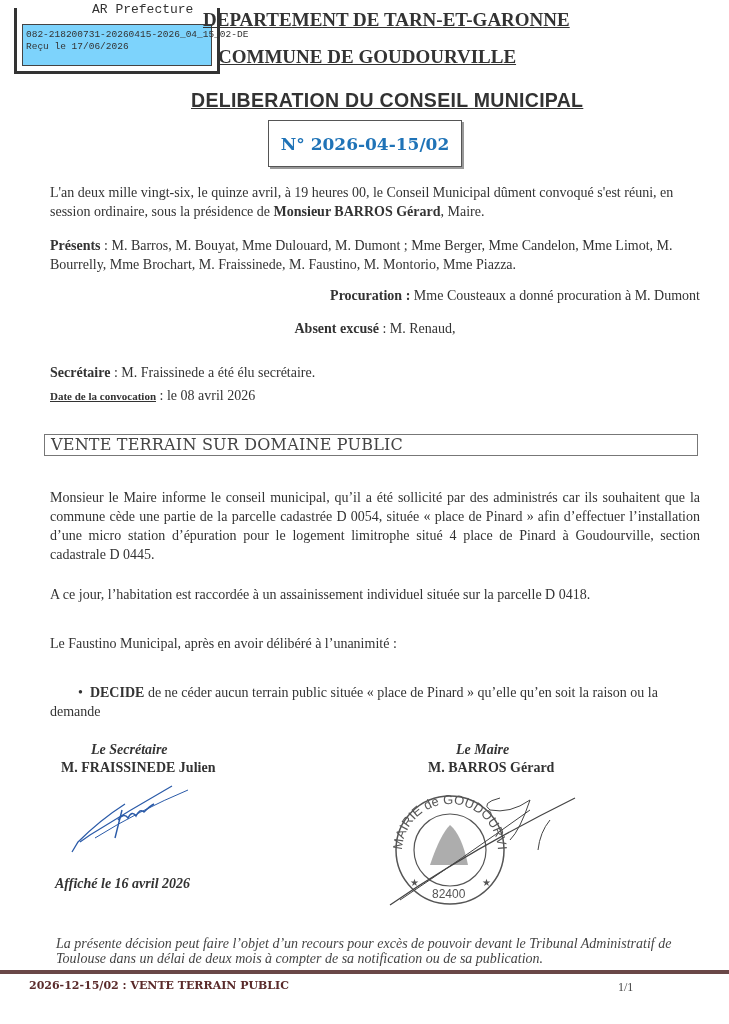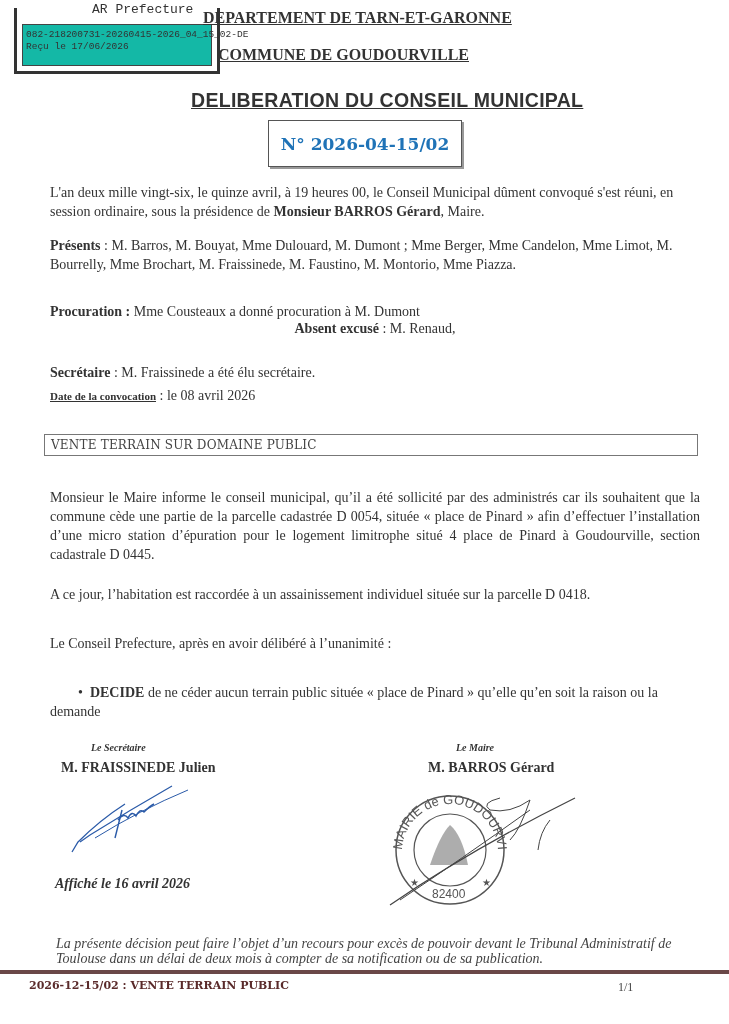--- a/index.html
+++ b/index.html
@@ -3,34 +3,34 @@
 <meta charset="utf-8">
 <style>
   html, body { margin:0; padding:0; background:#ffffff; }
   body { width:729px; height:1024px; position:relative; overflow:hidden;
          font-family:"Liberation Serif", serif; color:#222; }
   .abs { position:absolute; }
   
   .stamp-outer { left:14px; top:8px; width:200px; height:63px;
                  border-left:3px solid #333; border-right:3px solid #333; border-bottom:3px solid #333; }
   .stamp-title { left:92px; top:2px; font-family:"Liberation Mono", monospace; font-size:13px; color:#333; }
-  .stamp-inner { left:22px; top:24px; width:188px; height:40px; border:1px solid #444; background:#14b8a6; }
+  .stamp-inner { left:22px; top:24px; width:188px; height:40px; border:1px solid #444; background:#7dd3fc; }
   .stamp-line { font-family:"Liberation Mono", monospace; font-size:9.5px; color:#333; line-height:12px; padding-left:3px; white-space:nowrap; }
-  .hdr { font-family:"Liberation Serif", serif; font-weight:bold; font-size:16px; text-decoration:underline; color:#333; white-space:nowrap; }
+  .hdr { font-family:"Liberation Serif", serif; font-weight:bold; font-size:19px; text-decoration:underline; color:#333; white-space:nowrap; }
   .title { left:155px; top:89px; font-family:"Liberation Sans", sans-serif; font-weight:bold; font-size:19.5px; text-decoration:underline; color:#333; letter-spacing:0.3px; white-space:nowrap;margin-left:36px; }
   .numbox { left:268px; top:120px; width:192px; height:45px; border:1px solid #555;
             box-shadow:2px 2px 0 #999; display:flex; align-items:center; justify-content:center; }
   .numtxt { font-family:"DejaVu Serif", serif; font-weight:bold; font-size:17px; color:#1f73b7; }
   .p { left:50px; width:650px; font-size:14px; line-height:19px; color:#333; }
   .lbl { font-weight:bold; }
   .smalllbl { font-weight:bold; text-decoration:underline; font-size:11px; }
   .section { left:44px; top:434px; width:652px; height:20px; border:1px solid #777; }
-  .section span { font-family:"DejaVu Serif", serif; font-size:12px; color:#444; padding-left:6px; line-height:20px; letter-spacing:0.2px; }
+  .section span { font-family:"DejaVu Serif", serif; font-size:16px; color:#444; padding-left:6px; line-height:20px; letter-spacing:0.2px; }
   .justify { text-align:justify; }
-  .sig-role { font-style:italic; font-weight:bold; font-size:10px; color:#333; }
+  .sig-role { font-style:italic; font-weight:bold; font-size:14px; color:#333; }
   .sig-name { font-weight:bold; font-size:14px; color:#333; }
   .disclaimer { left:56px; top:936px; width:650px; font-style:italic; font-size:14px; line-height:15px; color:#444; }
   .rule { left:0; top:970px; width:729px; height:4px; background:#6a4848; }
   .footer-left { left:29px; top:979px; font-family:"DejaVu Serif", serif; font-weight:bold; font-size:11px; color:#5a2a2a; }
   .footer-right { left:618px; top:980px; font-size:12px; color:#444; }
 </style>
 </head>
 <body>
 
 <div class="abs stamp-outer"></div>
@@ -48,21 +48,21 @@
 </div>
 
 <div class="abs p" style="top:183px;">
   <span>L'an deux mille vingt-six, le quinze avril, à 19 heures 00, le Conseil Municipal dûment convoqué s'est réuni, en session ordinaire, sous la présidence de </span><b>Monsieur BARROS Gérard</b><span>, Maire.</span>
 </div>
 
 <div class="abs p" style="top:236px;">
   <span class="lbl">Présents</span><span> : M. Barros, M. Bouyat, Mme Dulouard, M. Dumont ; Mme Berger, Mme Candelon, Mme Limot, M. Bourrelly, Mme Brochart, M. Fraissinede, M. Faustino, M. Montorio, Mme Piazza.</span>
 </div>
 
-<div class="abs p" style="top:302px;">
+<div class="abs p" style="top:286px;text-align:right;">
   <span class="lbl">Procuration</span><b> :</b><span> Mme Cousteaux a donné procuration à M. Dumont</span>
 </div>
 
 <div class="abs p" style="top:319px;text-align:center;">
   <span class="lbl">Absent excusé</span><span> : M. Renaud,</span>
 </div>
 
 <div class="abs p" style="top:352px;margin-top:11px;">
   <span class="lbl">Secrétaire</span><span> : M. Fraissinede a été élu secrétaire.</span>
 </div>
@@ -70,21 +70,21 @@
 <div class="abs p" style="top:386px;">
   <span class="smalllbl">Date de la convocation</span><span> : le 08 avril 2026</span>
 </div>
 
 <div class="abs section">
   <span>VENTE TERRAIN SUR DOMAINE PUBLIC</span>
 </div>
 
 <div class="abs p justify" style="top:488px;">Monsieur le Maire informe le conseil municipal, qu’il a été sollicité par des administrés car ils souhaitent que la commune cède une partie de la parcelle cadastrée D 0054, située « place de Pinard » afin d’effectuer l’installation d’une micro station d’épuration pour le logement limitrophe situé 4 place de Pinard à Goudourville, section cadastrale D 0445.</div>
 <div class="abs p" style="top:585px;">A ce jour, l’habitation est raccordée à un assainissement individuel située sur la parcelle D 0418.</div>
-<div class="abs p" style="top:634px;">Le Conseil Prefecture, après en avoir délibéré à l’unanimité :</div>
+<div class="abs p" style="top:634px;">Le Faustino Municipal, après en avoir délibéré à l’unanimité :</div>
 <div class="abs p" style="top:683px;">
   <span style="padding-left:28px">•&nbsp;&nbsp;</span><span class="lbl">DECIDE</span><span> de ne céder aucun terrain public située « place de Pinard » qu’elle qu’en soit la raison ou la demande</span>
 </div>
 
 <div class="abs sig-role" style="left:91px; top:742px;">Le Secrétaire</div>
 <div class="abs sig-name" style="left:61px; top:760px;">M. FRAISSINEDE Julien</div>
 
 <svg class="abs" style="left:70px; top:780px;" width="120" height="80" viewBox="0 0 120 80">
   <path d="M2 72 L8 62 Q30 40 55 24" stroke="#2a5aa8" stroke-width="1.3" fill="none"></path>
   <path d="M10 62 L20 55 Q60 30 102 6" stroke="#2a5aa8" stroke-width="1.2" fill="none"></path>

